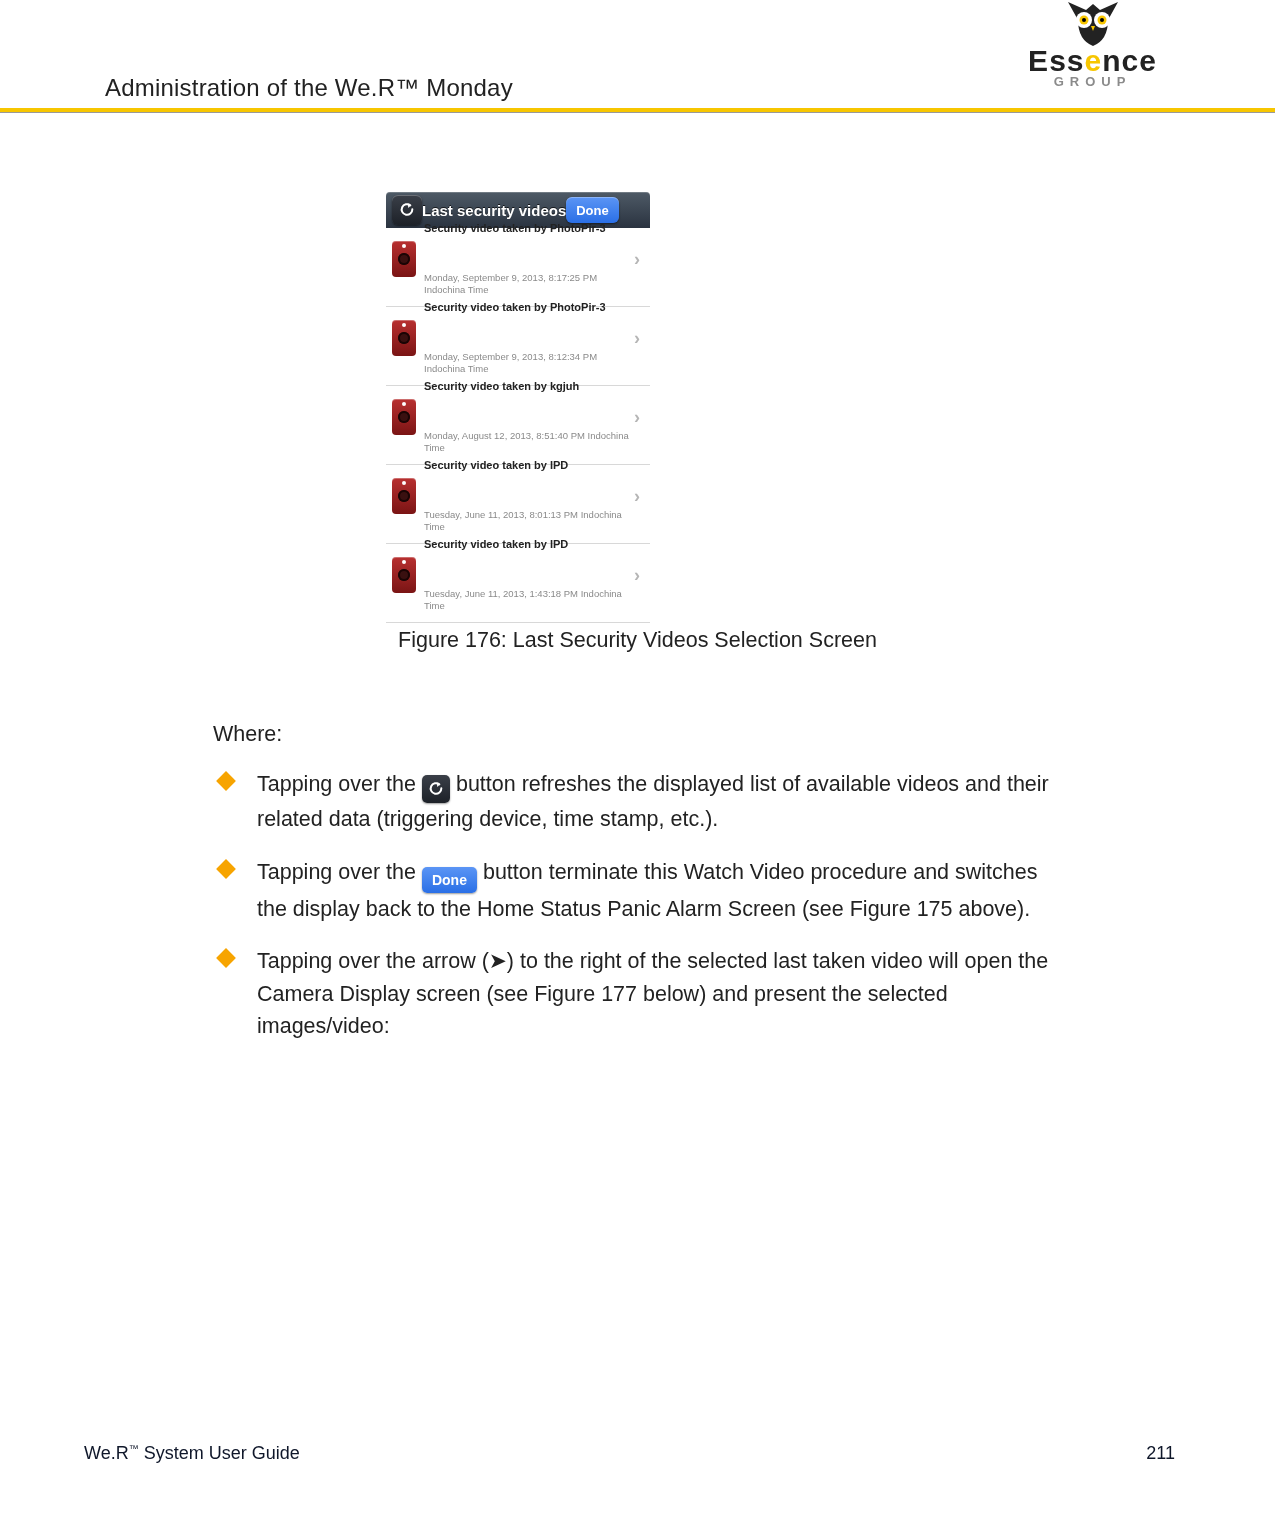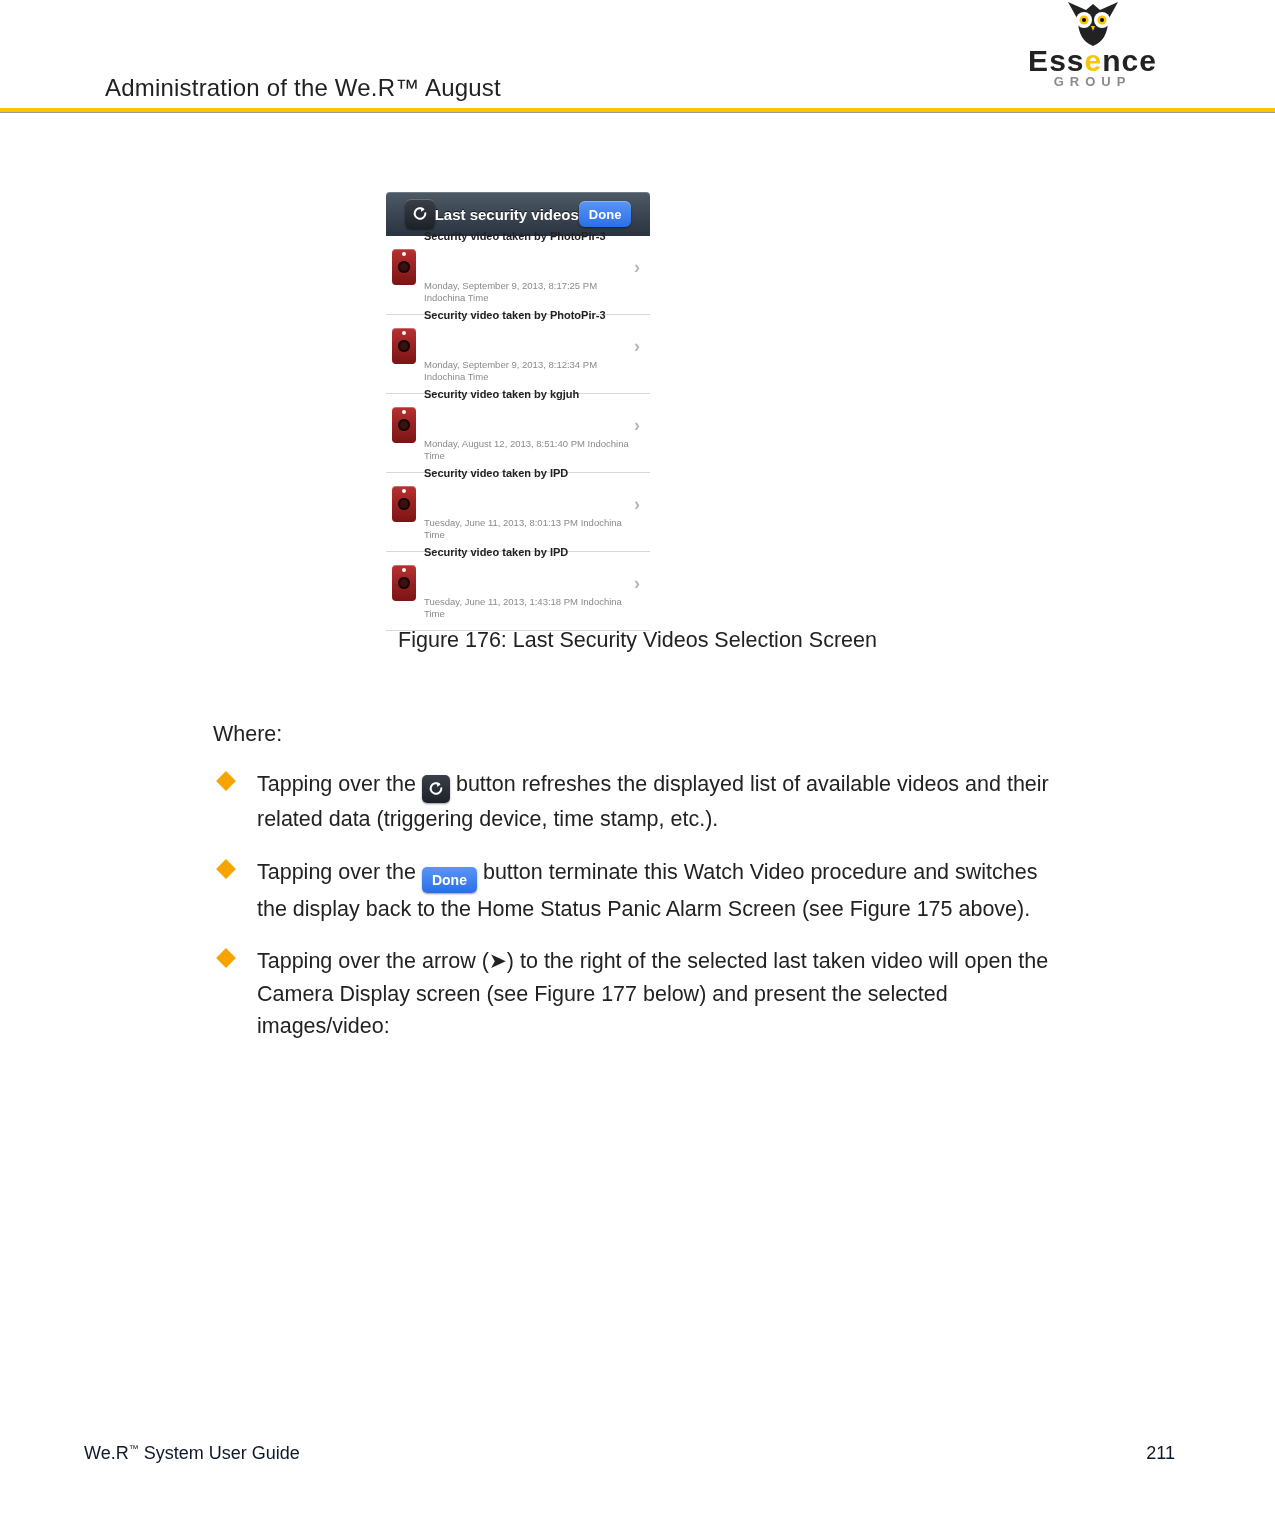--- a/index.html
+++ b/index.html
@@ -66,27 +66,27 @@
   
   .phone {
     position: absolute;
     left: 386px;
     top: 192px;
     width: 264px;
     height: 400px;
     background: #fff;
   }
   .phone-nav {
-    height: 44px;
+    height: 36px;
     background: linear-gradient(#4e5a66, #2a3340);
     border-radius: 4px 4px 0 0;
     display: flex;
     align-items: center;
-    justify-content: center;
-    padding: 0 16px;
+    justify-content: flex-start;
+    padding: 0 6px;
     box-shadow: inset 0 1px 0 rgba(255,255,255,.2);
   }
   .refresh-btn {
     width: 30px;
     height: 30px;
     border-radius: 6px;
     background: linear-gradient(#3a3f48,#1d2128);
     display: flex;
     align-items: center;
     justify-content: center;
@@ -253,21 +253,21 @@
   }
   .footer sup {
     font-size: 10px;
   }
 </style>
 </head>
 <body>
 
 <div class="page">
 
-  <div class="header-title">Administration of the We.R™ August</div>
+  <div class="header-title">Administration of the We.R™ Monday</div>
 
   <div class="header-logo">
     <svg class="logo-owl" width="70" height="48" viewBox="0 0 70 48">
       <path d="M10 2 L28 10 L35 4 L42 10 L60 2 L50 20 Q50 40 35 46 Q20 40 20 20 Z" fill="#222"></path>
       <circle cx="26" cy="20" r="8" fill="#fff"></circle>
       <circle cx="44" cy="20" r="8" fill="#fff"></circle>
       <circle cx="26" cy="20" r="4.5" fill="#f7c600"></circle>
       <circle cx="44" cy="20" r="4.5" fill="#f7c600"></circle>
       <circle cx="26" cy="20" r="2" fill="#000"></circle>
       <circle cx="44" cy="20" r="2" fill="#000"></circle>

